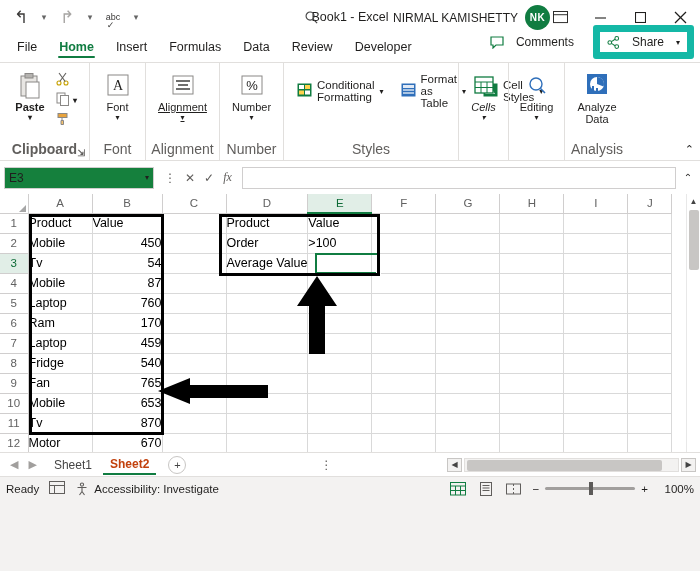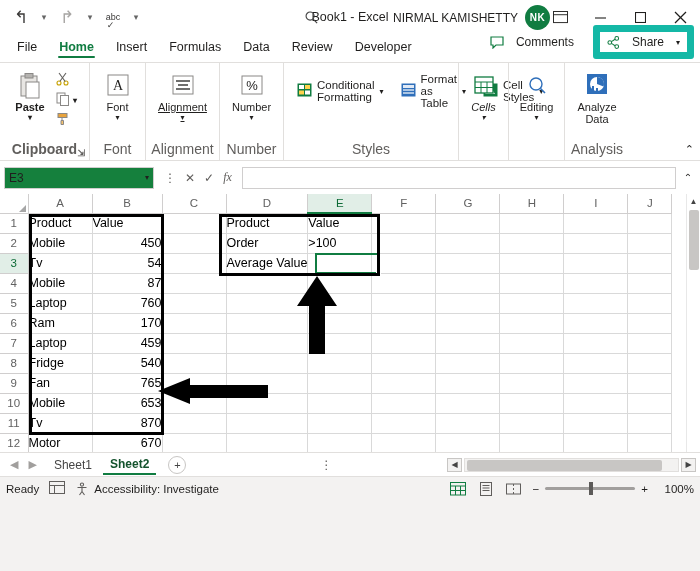--- a/index.html
+++ b/index.html
@@ -169,21 +169,21 @@
   .annot-rect { position:absolute; border:3px solid #000; pointer-events:none; }
   .arrow-up, .arrow-left { position:absolute; pointer-events:none; }
 
   
   .sheetbar {
     height:24px; background:#ffffff; border-top:1px solid #e1dfdd;
     display:flex; align-items:center; padding:0 4px; gap:4px;
   }
   .navarrows { display:flex; gap:10px; color:#a19f9d; font-size:11px; padding:0 6px;}
   .stab { font-size:12px; padding:2px 7px; color:#444; }
-  .stab.active { font-weight:bold; color:#14532d; border-bottom:2px solid #107c41; }
+  .stab.active { font-weight:bold; color:#c2410c; border-bottom:2px solid #107c41; }
   .addsheet {
     width:18px; height:18px; border-radius:50%; border:1px solid #c8c6c4;
     display:flex; align-items:center; justify-content:center; font-size:11px; color:#444;
     margin-left:8px;
   }
   .hscrollwrap { margin-left:auto; display:flex; align-items:center; gap:2px; }
   .hs-btn { width:15px; height:14px; border:1px solid #c8c6c4; background:#f3f2f1;
             display:flex; align-items:center; justify-content:center; font-size:8px; color:#444;}
   .hs-track { width:215px; height:14px; background:#f3f2f1; border:1px solid #e1dfdd; position:relative;}
   .hs-thumb { position:absolute; left:2px; top:1px; width:195px; height:11px; background:#c8c6c4; border-radius:2px;}

